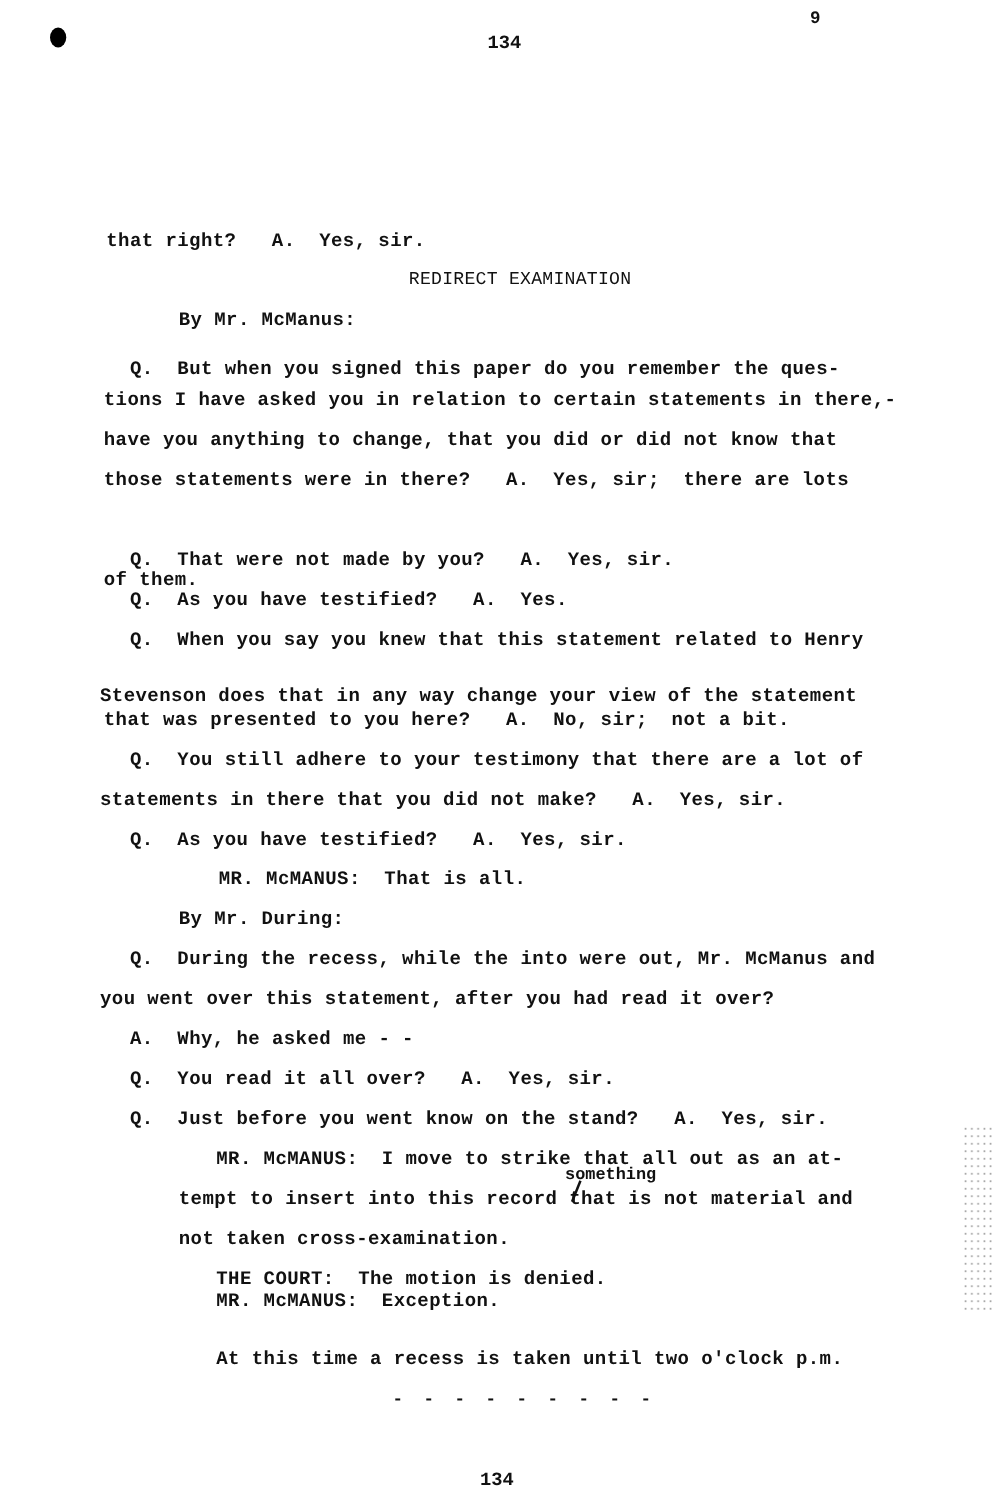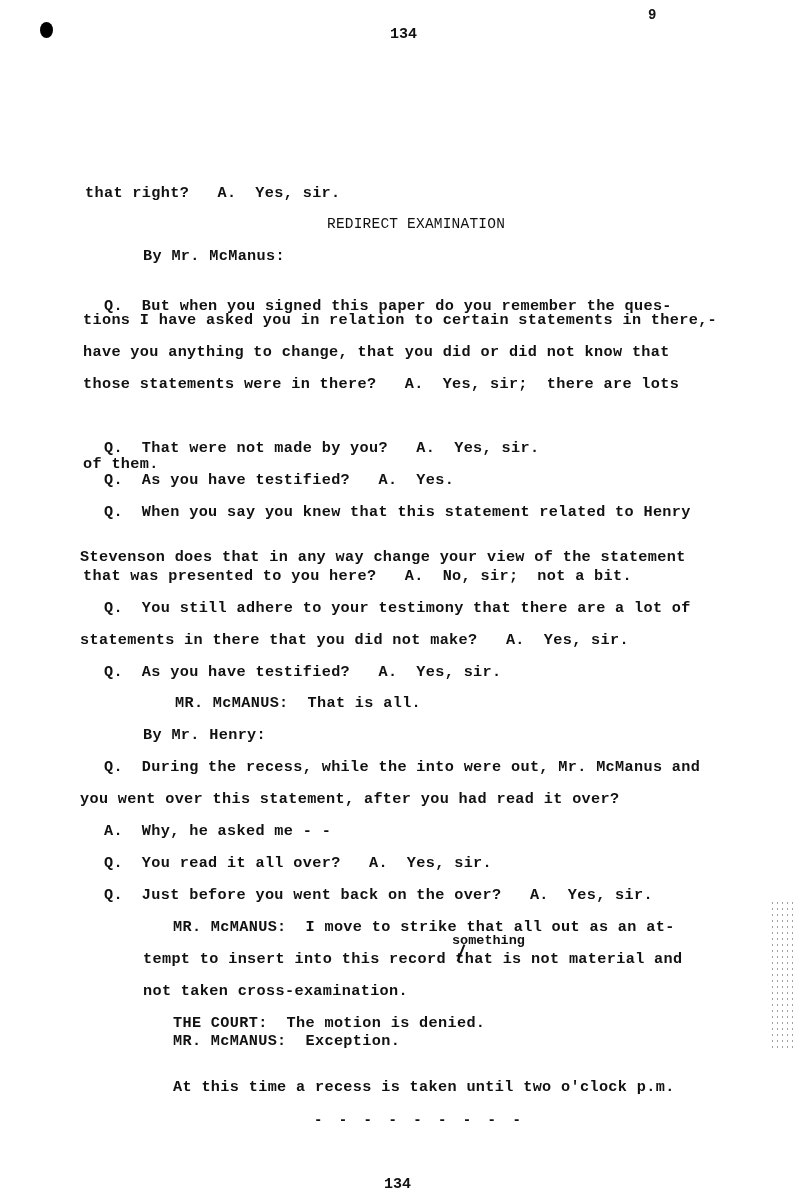--- a/index.html
+++ b/index.html
@@ -94,40 +94,40 @@
 <div class="page">
   <div class="punch-hole"></div>
   <div class="corner-mark">9</div>
   <div class="page-num-top">134</div>
 
   <div class="heading" style="left:327px; top:216px;">REDIRECT EXAMINATION</div>
 
   <div id="lines">
       <div class="line" style="left: 85px; top: 184px;">that right?   A.  Yes, sir.</div>
       <div class="line" style="left: 143px; top: 247px;">By Mr. McManus:</div>
-      <div class="line" style="left: 104px; top: 297px;">Q.  But when you signed this paper do you remember the ques-</div>
+      <div class="line" style="left: 104px; top: 286px;">Q.  But when you signed this paper do you remember the ques-</div>
       <div class="line" style="left: 83px; top: 311px;">tions I have asked you in relation to certain statements in there,-</div>
       <div class="line" style="left: 83px; top: 343px;">have you anything to change, that you did or did not know that</div>
       <div class="line" style="left: 83px; top: 375px;">those statements were in there?   A.  Yes, sir;  there are lots</div>
       <div class="line" style="left: 83px; top: 407px; margin-top: 48px;">of them.</div>
       <div class="line" style="left: 104px; top: 439px;">Q.  That were not made by you?   A.  Yes, sir.</div>
       <div class="line" style="left: 104px; top: 471px;">Q.  As you have testified?   A.  Yes.</div>
       <div class="line" style="left: 104px; top: 503px;">Q.  When you say you knew that this statement related to Henry</div>
       <div class="line" style="left: 80px; top: 535px; margin-top: 13px;">Stevenson does that in any way change your view of the statement</div>
       <div class="line" style="left: 83px; top: 567px;">that was presented to you here?   A.  No, sir;  not a bit.</div>
       <div class="line" style="left: 104px; top: 599px;">Q.  You still adhere to your testimony that there are a lot of</div>
       <div class="line" style="left: 80px; top: 631px;">statements in there that you did not make?   A.  Yes, sir.</div>
       <div class="line" style="left: 104px; top: 663px;">Q.  As you have testified?   A.  Yes, sir.</div>
       <div class="line" style="left: 175px; top: 694px;">MR. McMANUS:  That is all.</div>
-      <div class="line" style="left: 143px; top: 726px;">By Mr. Henry:</div>
+      <div class="line" style="left: 143px; top: 726px;">By Mr. During:</div>
       <div class="line" style="left: 104px; top: 758px;">Q.  During the recess, while the into were out, Mr. McManus and</div>
       <div class="line" style="left: 80px; top: 790px;">you went over this statement, after you had read it over?</div>
       <div class="line" style="left: 104px; top: 822px;">A.  Why, he asked me - -</div>
       <div class="line" style="left: 104px; top: 854px;">Q.  You read it all over?   A.  Yes, sir.</div>
-      <div class="line" style="left: 104px; top: 886px;">Q.  Just before you went back on the over?   A.  Yes, sir.</div>
+      <div class="line" style="left: 104px; top: 886px;">Q.  Just before you went know on the stand?   A.  Yes, sir.</div>
       <div class="line" style="left: 173px; top: 918px;">MR. McMANUS:  I move to strike that all out as an at-</div>
       <div class="line" style="left: 143px; top: 950px;">tempt to insert into this record that is not material and</div>
       <div class="line" style="left: 143px; top: 982px;">not taken cross-examination.</div>
       <div class="line" style="left: 173px; top: 1014px;">THE COURT:  The motion is denied.</div>
       <div class="line" style="left: 173px; top: 1032px;">MR. McMANUS:  Exception.</div>
       <div class="line" style="left: 173px; top: 1078px;">At this time a recess is taken until two o'clock p.m.</div>
     </div>
 
   <div class="interlinear" style="left:452px; top:934px;">something</div>
   <div class="caret-slash"></div>

